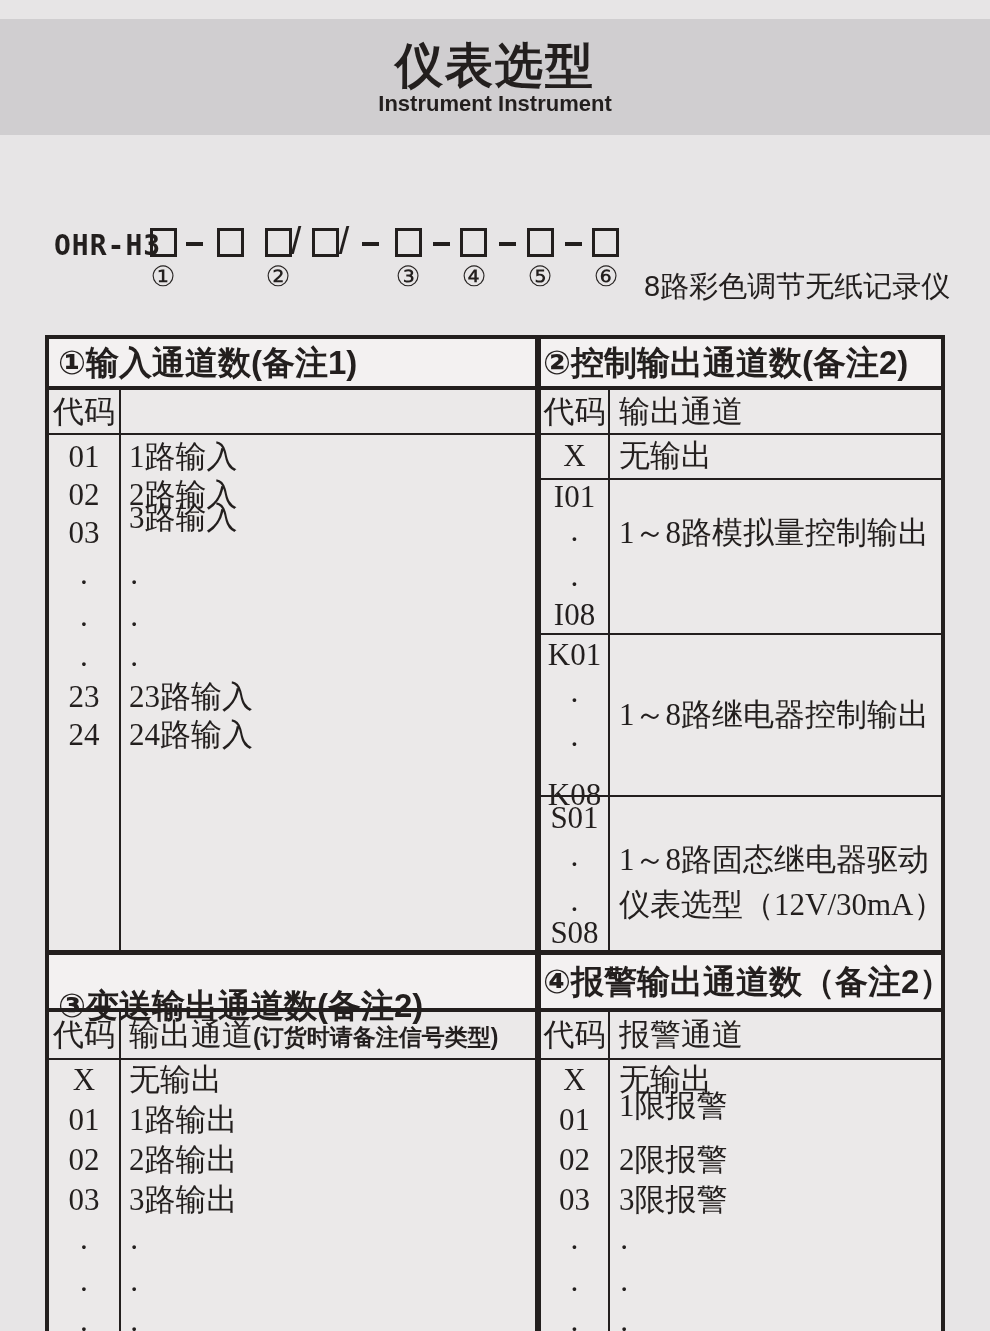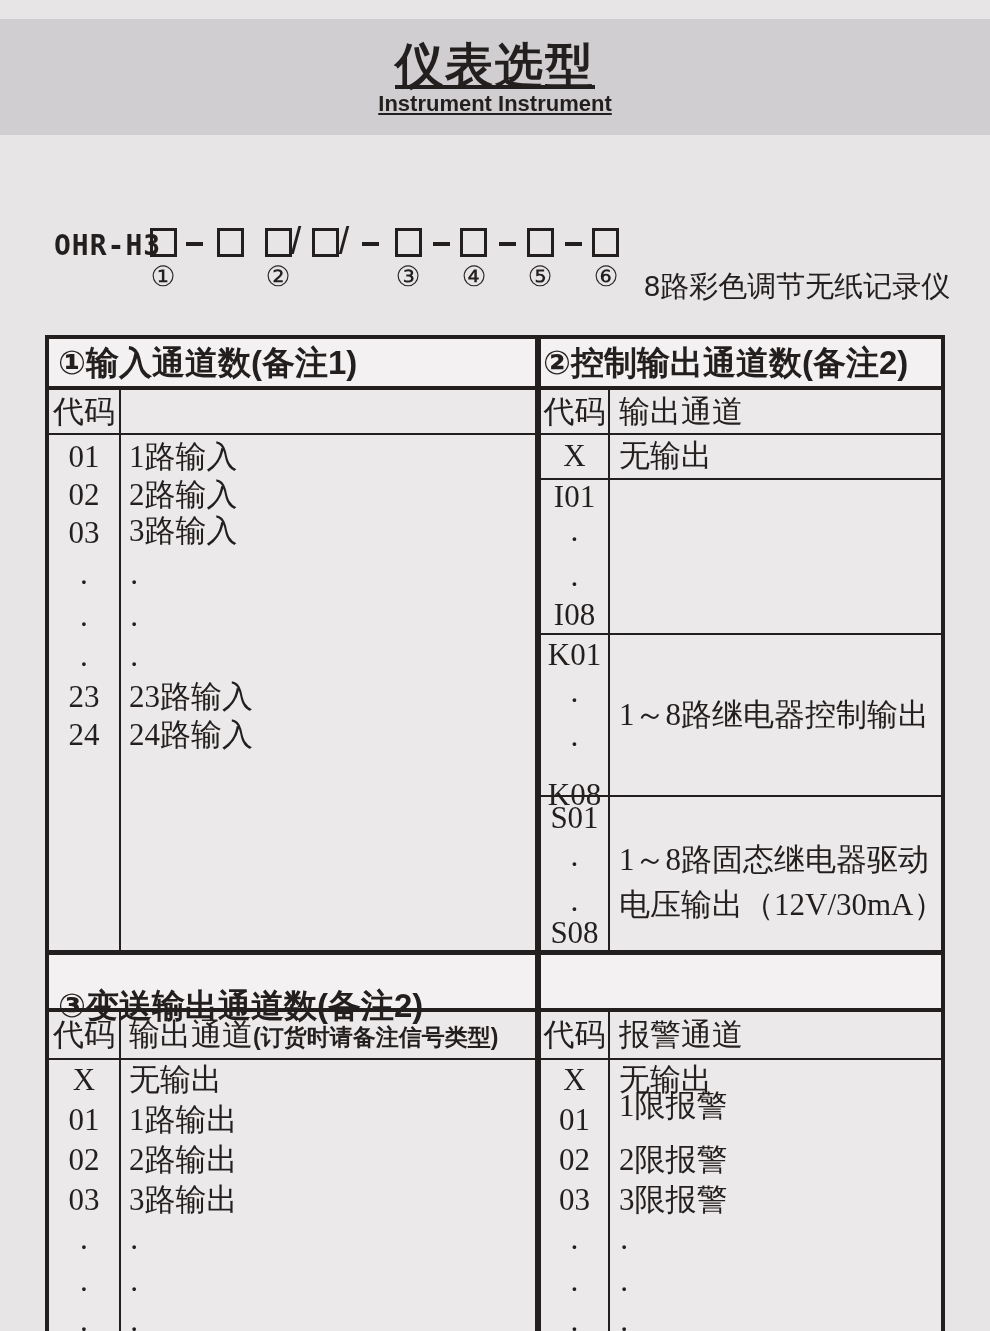--- a/index.html
+++ b/index.html
@@ -1,20 +1,20 @@
 <!DOCTYPE html>
 <html><head>
 <meta charset="utf-8">
 <style>
   html,body{margin:0;padding:0;}
   .page{position:relative;width:990px;height:1331px;background:#e7e5e6;overflow:hidden;
         color:#231f1e;font-family:"Liberation Serif","DejaVu Serif",serif;}
   .abs{position:absolute;}
   
-  .band{position:absolute;top:19px;left:0;width:990px;height:116px;background:#d0ced0;text-align:center;text-decoration:underline;}
+  .band{position:absolute;top:19px;left:0;width:990px;height:116px;background:#d0ced0;text-align:center;}
   .title{margin-top:21px;font:600 48px/52px "Liberation Sans","DejaVu Sans",sans-serif;letter-spacing:2px;}
   .subtitle{font:600 22px/24px "Liberation Sans","DejaVu Sans",sans-serif;}
   
   .prefix{left:54px;top:231px;font:600 28px/30px "DejaVu Sans Mono","Liberation Mono",monospace;letter-spacing:1px;}
   .box{width:27px;height:29px;border:3px solid #231f1e;box-sizing:border-box;top:228px;}
   .dash{width:17px;height:4px;background:#231f1e;top:242px;}
   .slash{top:221px;width:16px;text-align:center;font:400 38px/40px "Liberation Sans","DejaVu Sans",sans-serif;}
   .circ{top:261px;width:34px;text-align:center;font:400 28px/32px "Liberation Serif","DejaVu Serif",serif;}
   .suffix{left:644px;top:229px;font:400 29px/34px "Liberation Sans","DejaVu Sans",sans-serif;margin-top:40px;}
   
@@ -94,21 +94,21 @@
     <div class="vl" style="left:559px;top:673px;width:2px;height:319px"></div>
 
     <div class="sec-title" style="left:9px;top:0;height:47px;line-height:47px">①输入通道数(备注1)</div>
     <span class="lcode" style="top:51px;height:43px;line-height:43px">代码</span>
 
     <span class="lcode" style="top:98px">01</span>
     <span class="ldesc" style="top:98px">1路输入</span>
     <span class="lcode" style="top:136px">02</span>
     <span class="ldesc" style="top:136px">2路输入</span>
     <span class="lcode" style="top:174px">03</span>
-    <span class="ldesc" style="top:172px">3路输入</span>
+    <span class="ldesc" style="top:159px">3路输入</span>
     <span class="lcode" style="top:224px">·</span>
     <span class="ldesc" style="top:224px">·</span>
     <span class="lcode" style="top:266px">·</span>
     <span class="ldesc" style="top:266px">·</span>
     <span class="lcode" style="top:306px">·</span>
     <span class="ldesc" style="top:306px">·</span>
     <span class="lcode" style="top:338px">23</span>
     <span class="ldesc" style="top:338px">23路输入</span>
     <span class="lcode" style="top:376px">24</span>
     <span class="ldesc" style="top:376px">24路输入</span>
@@ -117,33 +117,34 @@
     <span class="rcode" style="top:51px;height:43px;line-height:43px">代码</span>
     <span class="rdesc" style="top:51px;height:43px;line-height:43px">输出通道</span>
 
     <span class="rcode" style="top:97px">X</span>
     <span class="rdesc" style="top:97px">无输出</span>
 
     <span class="rcode" style="top:138px">I01</span>
     <span class="rcode" style="top:181px">·</span>
     <span class="rcode" style="top:226px">·</span>
     <span class="rcode" style="top:256px">I08</span>
+    <span class="rdesc" style="top:174px">1～8路模拟量控制输出</span>
 
     <span class="rcode" style="top:296px">K01</span>
     <span class="rcode" style="top:342px">·</span>
     <span class="rcode" style="top:386px">·</span>
     <span class="rcode" style="top:436px">K08</span>
     <span class="rdesc" style="top:356px">1～8路继电器控制输出</span>
 
     <span class="rcode" style="top:459px">S01</span>
     <span class="rcode" style="top:506px">·</span>
     <span class="rcode" style="top:551px">·</span>
     <span class="rcode" style="top:574px">S08</span>
     <span class="rdesc" style="top:501px">1～8路固态继电器驱动</span>
-    <span class="rdesc" style="top:546px">电压输出（12V/30mA）</span>
+    <span class="rdesc" style="top:546px">仪表选型（12V/30mA）</span>
 
     <div class="sec-title" style="left:9px;top:640px;height:53px;line-height:53px">③变送输出通道数(备注2)</div>
     <span class="lcode" style="top:673px;height:46px;line-height:46px">代码</span>
     <div class="ldesc" style="top:673px;height:46px;line-height:46px">
       <span>输出通道</span><span class="note">(订货时请备注信号类型)</span>
     </div>
 
     <span class="lcode" style="top:721px">X</span>
     <span class="ldesc" style="top:721px">无输出</span>
     <span class="lcode" style="top:761px">01</span>
@@ -152,20 +153,21 @@
     <span class="ldesc" style="top:801px">2路输出</span>
     <span class="lcode" style="top:841px">03</span>
     <span class="ldesc" style="top:841px">3路输出</span>
     <span class="lcode" style="top:889px">·</span>
     <span class="ldesc" style="top:889px">·</span>
     <span class="lcode" style="top:931px">·</span>
     <span class="ldesc" style="top:931px">·</span>
     <span class="lcode" style="top:971px">·</span>
     <span class="ldesc" style="top:971px">·</span>
 
+    <div class="sec-title" style="left:494px;top:616px;height:53px;line-height:53px">④报警输出通道数（备注2）</div>
     <span class="rcode" style="top:673px;height:46px;line-height:46px">代码</span>
     <span class="rdesc" style="top:673px;height:56px;line-height:46px">报警通道</span>
 
     <span class="rcode" style="top:721px">X</span>
     <span class="rdesc" style="top:721px">无输出</span>
     <span class="rcode" style="top:761px">01</span>
     <span class="rdesc" style="top:747px">1限报警</span>
     <span class="rcode" style="top:801px">02</span>
     <span class="rdesc" style="top:801px">2限报警</span>
     <span class="rcode" style="top:841px">03</span>

